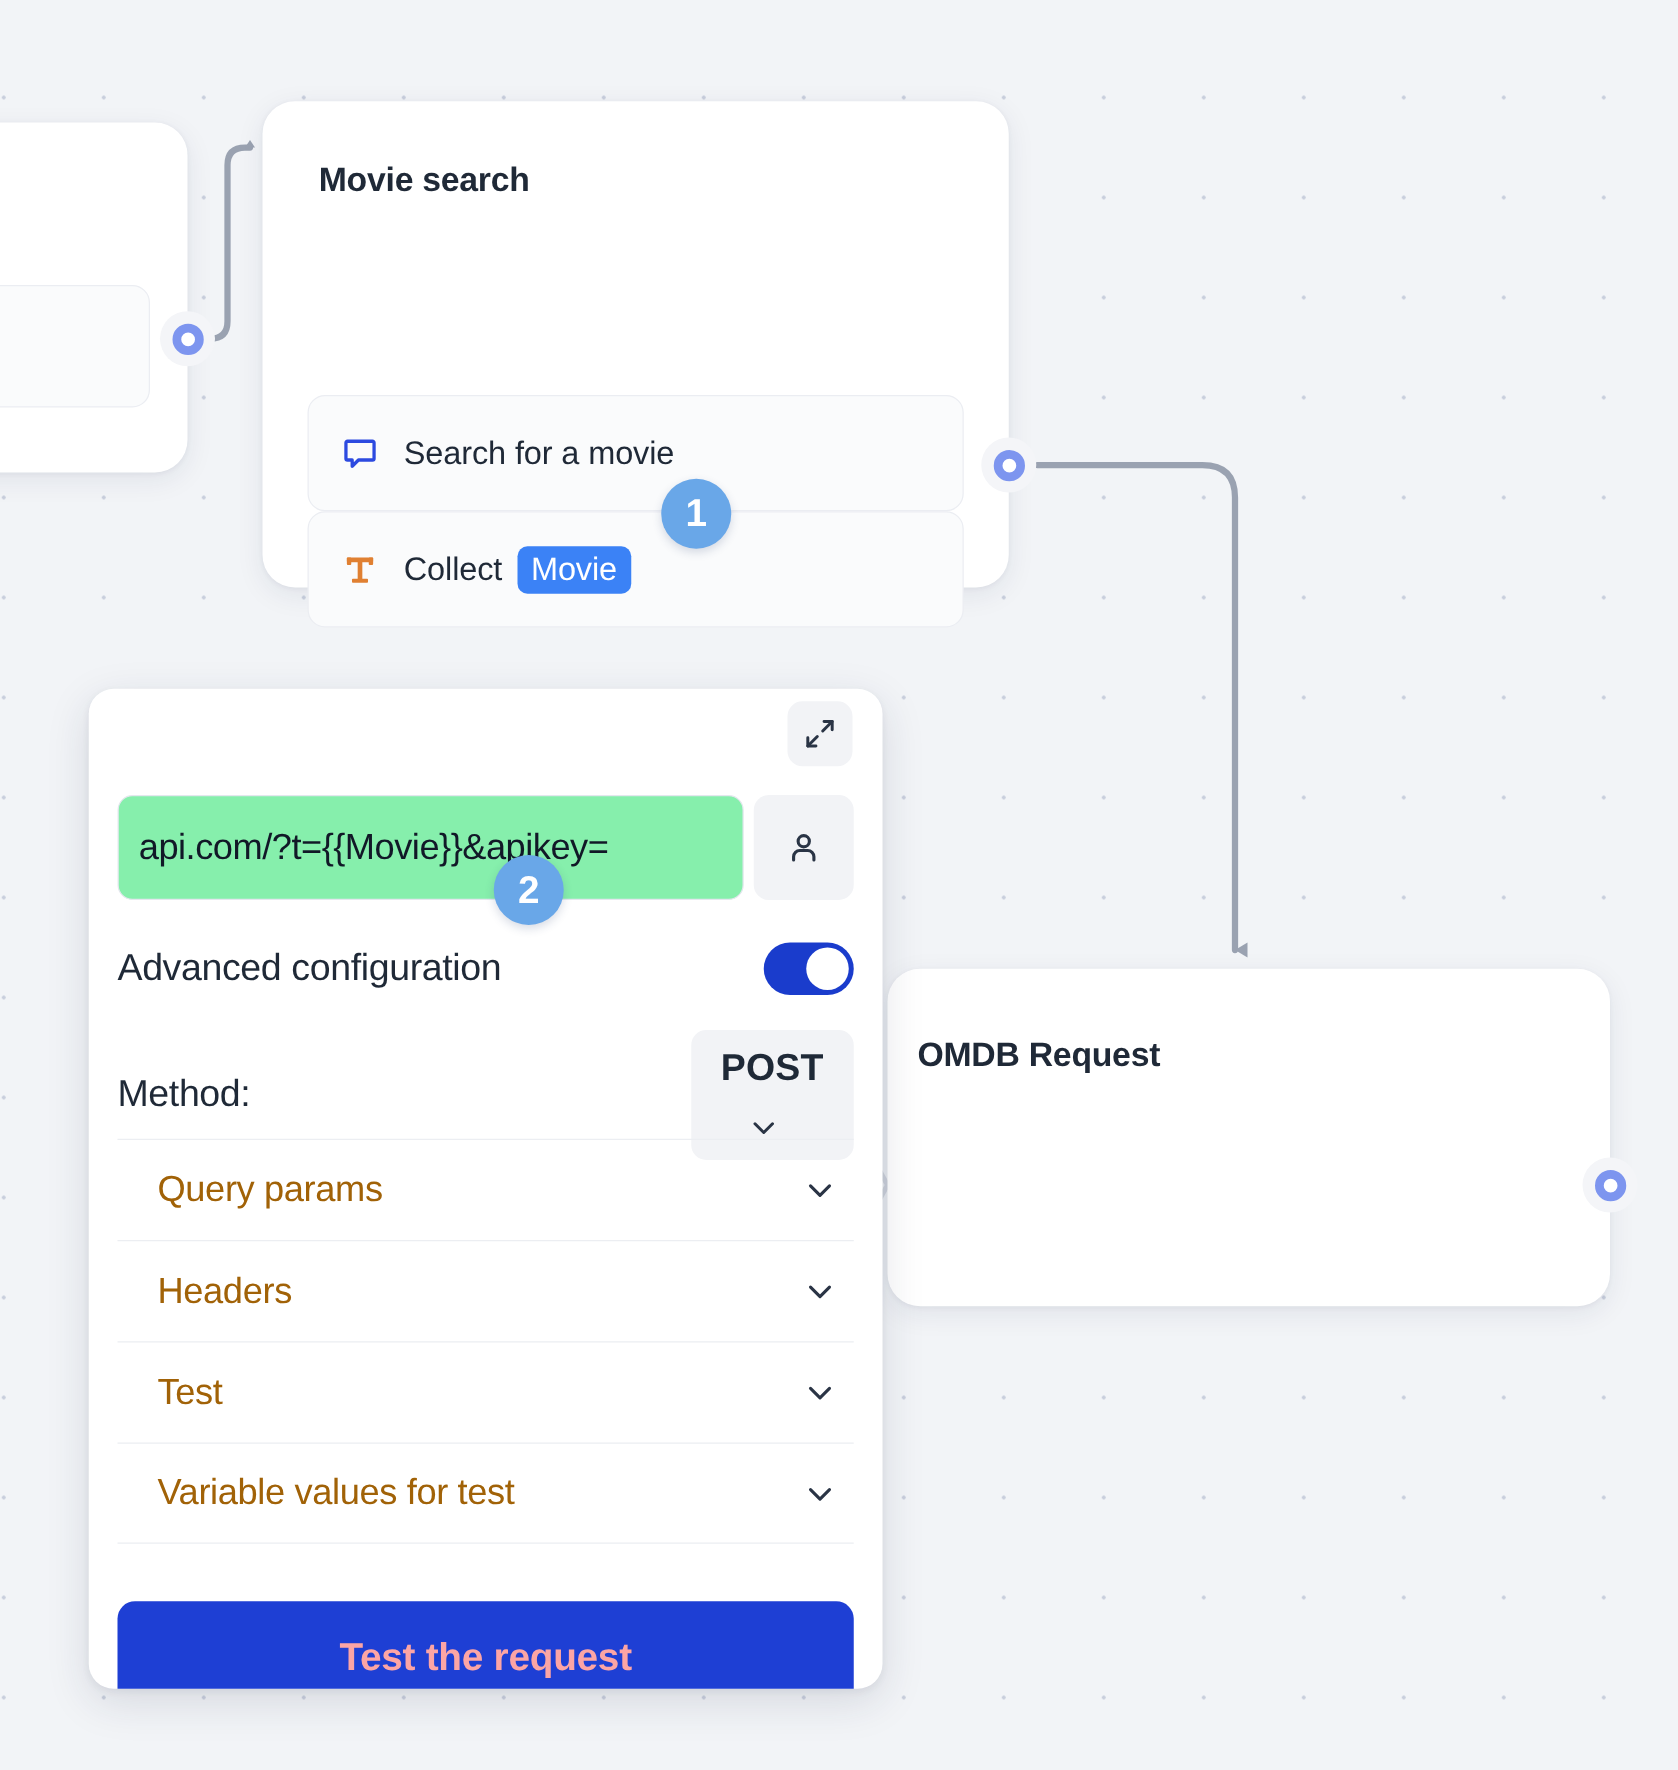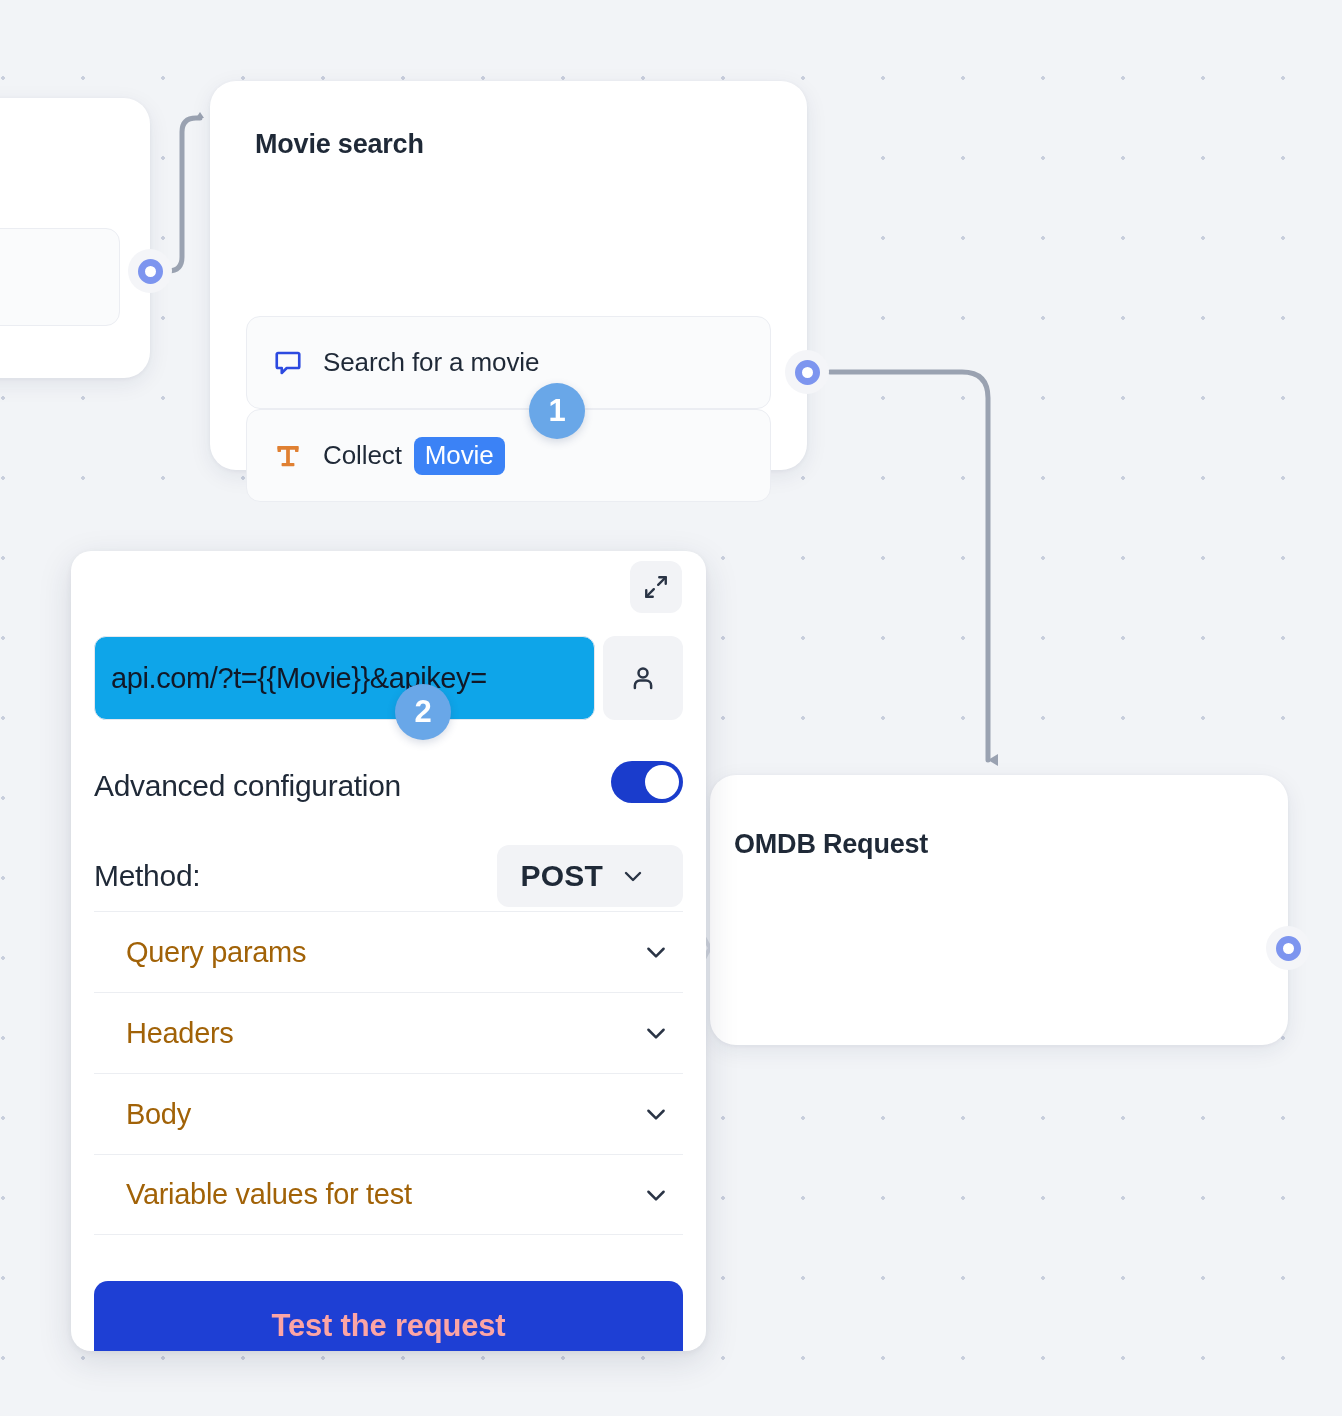--- a/index.html
+++ b/index.html
@@ -217,21 +217,21 @@
     top: 85px;
     width: 589px;
     height: 84px;
     display: flex;
     align-items: stretch;
   }
   #url-input {
     flex: 1 1 auto;
     border: 1px solid #e4e7ee;
     border-radius: 12px;
-    background: #0ea5e9;
+    background: #86efac;
     font-family: "Liberation Sans", sans-serif;
     font-size: 29px;
     color: #111827;
     padding: 0 16px;
     box-sizing: border-box;
     outline: none;
     letter-spacing: -0.4px;
   }
   #persona-btn {
     flex: 0 0 auto;
@@ -247,21 +247,21 @@
     padding: 0;
   }
 
   #advanced-row {
     position: absolute;
     left: 23px;
     top: 196px;
     width: 589px;
     height: 56px;
     display: flex;
-    align-items: flex-end;
+    align-items: center;
     justify-content: space-between;
   }
   #advanced-label {
     font-size: 30px;
     color: #1f2937;
     letter-spacing: -0.3px;
   }
   .toggle {
     width: 72px;
     height: 42px;
@@ -298,20 +298,21 @@
   }
   #method-select {
     display: flex;
     align-items: center;
     gap: 18px;
     background: #f2f3f6;
     border: none;
     border-radius: 12px;
     padding: 14px 24px;
     cursor: pointer;
+    flex-direction: column;
   }
   #method-value {
     font-size: 30px;
     font-weight: bold;
     color: #1f2937;
     letter-spacing: 0.2px;
   }
 
   #accordions {
     position: absolute;
@@ -474,21 +475,21 @@
       </div>
       <div class="accordion-item">
         <span class="accordion-label">Headers</span>
         <span class="chev">
           <svg width="26" height="26" viewBox="0 0 24 24" fill="none" stroke="#2a3445" stroke-width="2.3" stroke-linecap="round" stroke-linejoin="round">
             <path d="M5 9 L12 16 L19 9"></path>
           </svg>
         </span>
       </div>
       <div class="accordion-item">
-        <span class="accordion-label">Body</span>
+        <span class="accordion-label">Test</span>
         <span class="chev">
           <svg width="26" height="26" viewBox="0 0 24 24" fill="none" stroke="#2a3445" stroke-width="2.3" stroke-linecap="round" stroke-linejoin="round">
             <path d="M5 9 L12 16 L19 9"></path>
           </svg>
         </span>
       </div>
       <div class="accordion-item">
         <span class="accordion-label">Variable values for test</span>
         <span class="chev">
           <svg width="26" height="26" viewBox="0 0 24 24" fill="none" stroke="#2a3445" stroke-width="2.3" stroke-linecap="round" stroke-linejoin="round">

